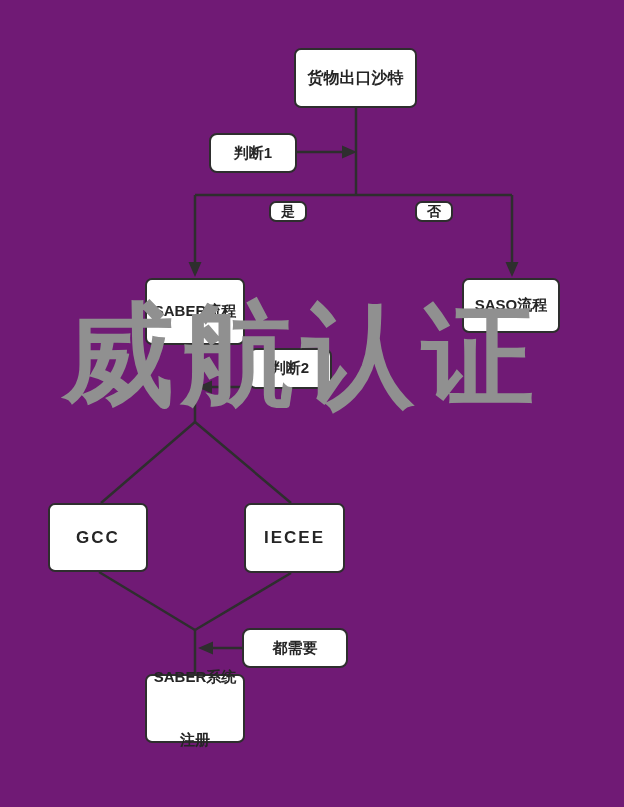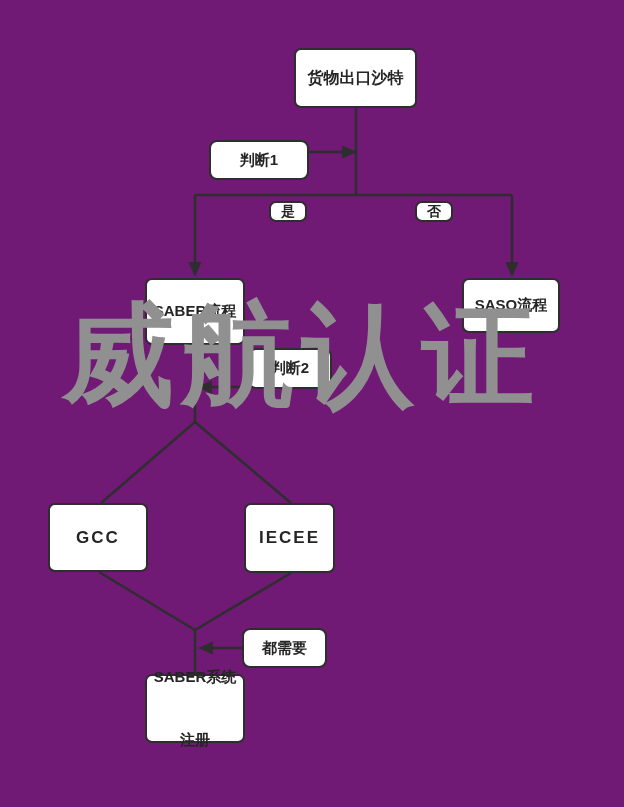--- a/index.html
+++ b/index.html
@@ -104,21 +104,21 @@
       <polygon points="512,277 505.5,262 518.5,262"></polygon>
       <polygon points="197,387 212,380.5 212,393.5"></polygon>
       <polygon points="198,648 213,641.5 213,654.5"></polygon>
     </g>
   </svg>
 
   <div class="node" style="left:294px; top:48px; width:123px; height:60px;">
     <span>货物出口沙特</span>
   </div>
 
-  <div class="node small" style="left:209px; top:140px; width:100px; height:40px;">
+  <div class="node small" style="left:209px; top:133px; width:88px; height:40px;">
     <span>判断1</span>
   </div>
 
   <div class="node tag" style="left:269px; top:201px; width:38px; height:21px;">
     <span>是</span>
   </div>
 
   <div class="node tag" style="left:415px; top:201px; width:38px; height:21px;">
     <span>否</span>
   </div>
@@ -132,25 +132,25 @@
   </div>
 
   <div class="node small" style="left:248px; top:348px; width:84px; height:41px;">
     <span>判断2</span>
   </div>
 
   <div class="node latin" style="left:48px; top:503px; width:100px; height:69px;align-items:center;">
     <span>GCC</span>
   </div>
 
-  <div class="node latin" style="left:244px; top:503px; width:91px; height:70px;">
+  <div class="node latin" style="left:244px; top:503px; width:101px; height:70px;">
     <span>IECEE</span>
   </div>
 
-  <div class="node small" style="left:242px; top:628px; width:85px; height:40px;">
+  <div class="node small" style="left:242px; top:628px; width:106px; height:40px;">
     <span>都需要</span>
   </div>
 
   <div class="node" style="left:145px; top:674px; width:100px; height:69px; font-size:15px;gap:44px;">
     <span>SABER系统</span>
     <span>注册</span>
   </div>
 
   <div class="watermark">威航认证</div>
 

